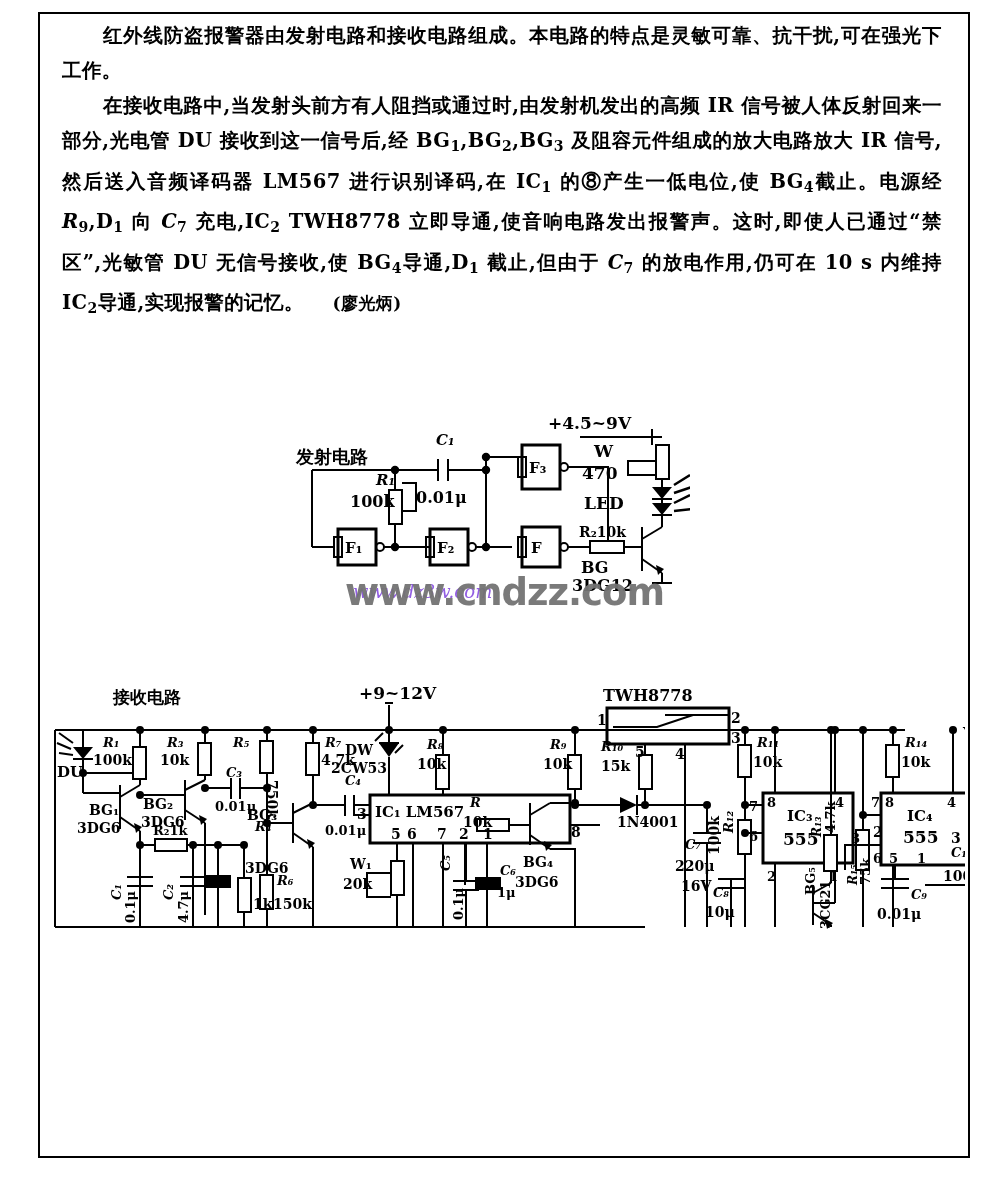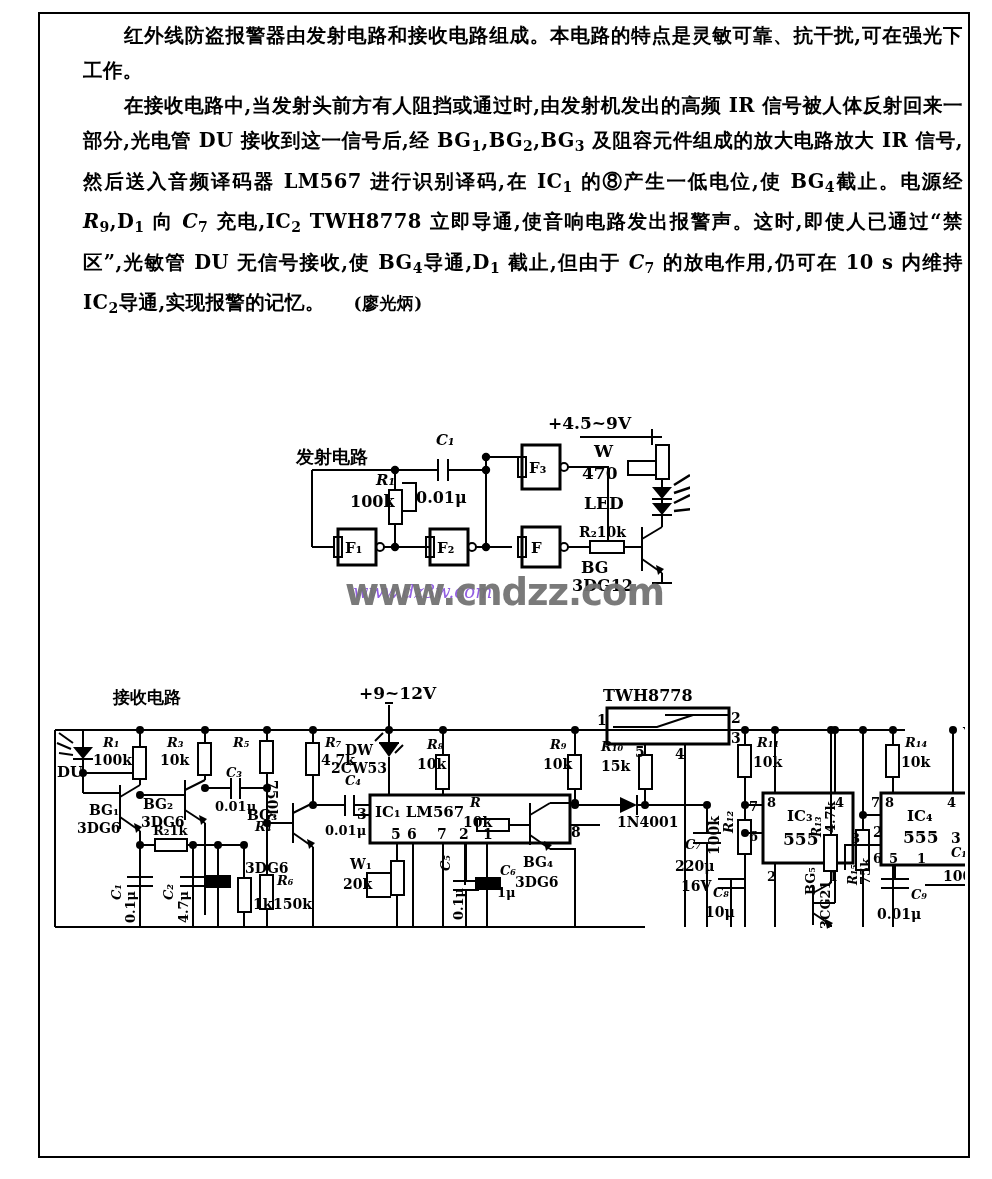--- a/index.html
+++ b/index.html
@@ -1,20 +1,20 @@
 <!DOCTYPE html>
 <html><head>
 <meta charset="utf-8">
 <style>
   html,body{margin:0;padding:0;background:#fff;}
   body{width:992px;height:1179px;font-family:"DejaVu Serif","Liberation Serif",serif;color:#000;}
   #page{position:relative;width:992px;height:1179px;background:#fff;overflow:hidden;}
   #frame{position:absolute;left:38px;top:12px;width:932px;height:1146px;border:2px solid #000;box-sizing:border-box;}
   
-  #textblock{position:absolute;left:62px;top:18px;width:880px;margin-left:21px;}
+  #textblock{position:absolute;left:62px;top:18px;width:880px;}
   .para{font-size:19.5px;line-height:35px;letter-spacing:.4px;text-align:justify;margin:0 0 0 0;font-weight:600;}
   .para.ind{text-indent:2.1em;}
   .sub{font-size:.72em;vertical-align:-0.25em;}
   .it{font-style:italic;font-family:"DejaVu Serif","Liberation Serif",serif;}
   
   .fig{position:absolute;}
   .wm{position:absolute;left:345px;top:565px;width:330px;height:50px;pointer-events:none;}
   .wm1{position:absolute;left:0;top:6px;font-family:"DejaVu Sans","Liberation Sans",sans-serif;font-weight:bold;
        font-size:37px;letter-spacing:-1px;color:#737373;opacity:.95;text-align:center;}
   .wm2{position:absolute;left:8px;top:16px;font-family:"DejaVu Serif","Liberation Serif",serif;font-style:italic;

